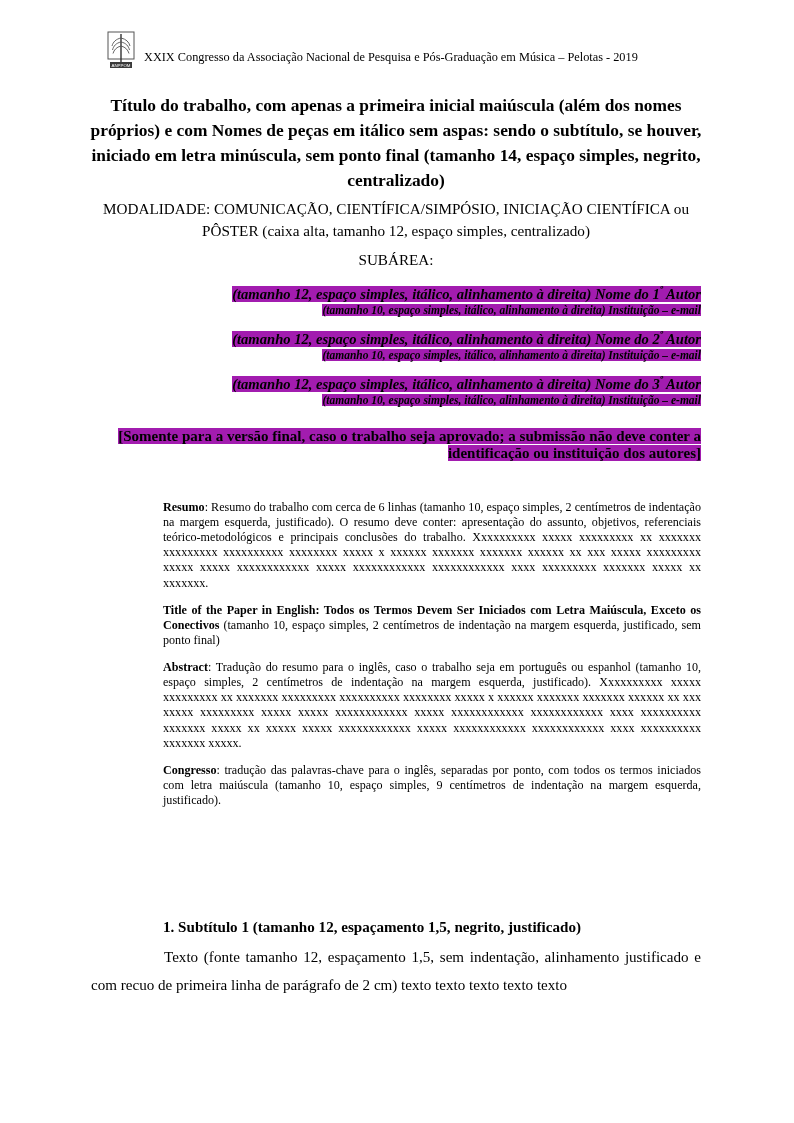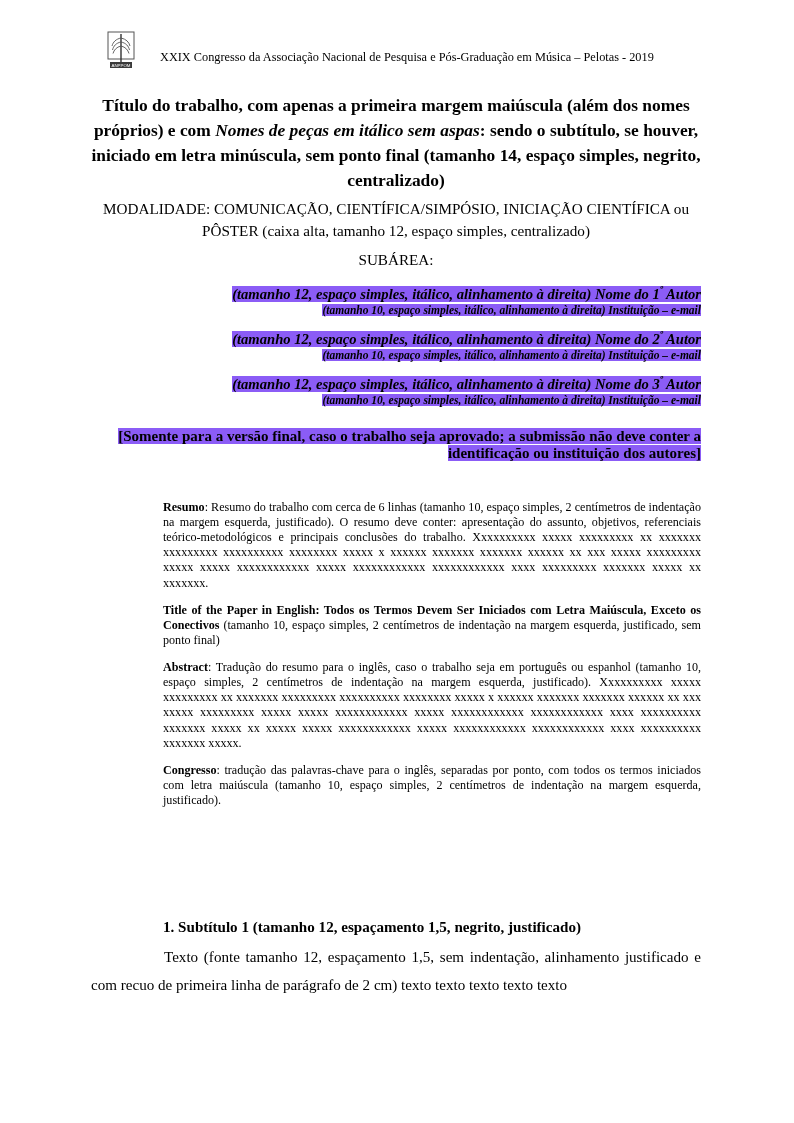--- a/index.html
+++ b/index.html
@@ -39,35 +39,34 @@
     height: 38px;
     flex: 0 0 30px;
     position: relative;
   }
   .logo svg { display: block; }
   .header-text {
     font-size: 12.3px;
     line-height: 1.2;
     white-space: nowrap;
     padding-top: 14px;
-    margin-left: 16px;
   }
 
   
   .title {
     position: absolute;
     left: 86px;
     top: 93px;
     width: 620px;
     text-align: center;
     font-weight: bold;
     font-size: 17.4px;
     line-height: 25px;
   }
-  .title .ital { font-style: italic; }
+  .title .ital { }
 
   
   .modality {
     position: absolute;
     left: 86px;
     top: 198px;
     width: 620px;
     text-align: center;
     font-size: 15.2px;
     line-height: 22px;
@@ -100,21 +99,21 @@
     font-size: 14.6px;
     line-height: 17px;
   }
   .author-line-2 {
     font-style: italic;
     font-weight: bold;
     font-size: 11.5px;
     line-height: 15px;
   }
   .hl {
-    background: #8b5cf6;
+    background: #a21caf;
     box-decoration-break: clone;
     -webkit-box-decoration-break: clone;
   }
   .sup { font-size: 0.72em; vertical-align: super; line-height: 0; }
 
   .final-note {
     position: absolute;
     left: 107px;
     top: 428px;
     width: 594px;
@@ -178,21 +177,21 @@
         <path d="M15 11 C20 12, 22.5 15, 23.5 19" fill="none" stroke="#555" stroke-width="0.9"></path>
         <path d="M15 15 C19.5 16, 22 19, 23 22.5" fill="none" stroke="#555" stroke-width="0.9"></path>
         <rect x="4" y="31" width="22" height="6" fill="#3a3a3a"></rect>
         <text x="15" y="35.9" font-family="'Liberation Sans', sans-serif" font-size="4.4" fill="#ffffff" text-anchor="middle">ANPPOM</text>
       </svg>
     </span>
     <span class="header-text">XXIX Congresso da Associação Nacional de Pesquisa e Pós-Graduação em Música – Pelotas - 2019</span>
   </div>
 
   <div class="title">
-    <span>Título do trabalho, com apenas a primeira margem maiúscula (além dos nomes próprios) e com </span><span class="ital">Nomes de peças em itálico sem aspas</span><span>: sendo o subtítulo, se houver, iniciado em letra minúscula, sem ponto final (tamanho 14, espaço simples, negrito, centralizado)</span>
+    <span>Título do trabalho, com apenas a primeira inicial maiúscula (além dos nomes próprios) e com </span><span class="ital">Nomes de peças em itálico sem aspas</span><span>: sendo o subtítulo, se houver, iniciado em letra minúscula, sem ponto final (tamanho 14, espaço simples, negrito, centralizado)</span>
   </div>
 
   <div class="modality">MODALIDADE: COMUNICAÇÃO, CIENTÍFICA/SIMPÓSIO, INICIAÇÃO CIENTÍFICA ou PÔSTER (caixa alta, tamanho 12, espaço simples, centralizado)</div>
 
   <div class="subarea">SUBÁREA:</div>
 
   <div class="authors">
 
     <div class="author-block">
       <div class="author-line-1"><span class="hl"><span>(tamanho 12, espaço simples, itálico, alinhamento à direita) Nome do 1</span><span class="sup">º</span><span> Autor</span></span></div>
@@ -215,21 +214,21 @@
 
   <div class="abstract-area">
 
     <p class="abs-par"><b>Resumo</b><span>: </span><span>Resumo do trabalho com cerca de 6 linhas (tamanho 10, espaço simples, 2 centímetros de indentação na margem esquerda, justificado). O resumo deve conter: apresentação do assunto, objetivos, referenciais teórico-metodológicos e principais conclusões do trabalho. Xxxxxxxxxx xxxxx xxxxxxxxx xx xxxxxxx xxxxxxxxx xxxxxxxxxx xxxxxxxx xxxxx x xxxxxx xxxxxxx xxxxxxx xxxxxx xx xxx xxxxx xxxxxxxxx xxxxx xxxxx xxxxxxxxxxxx xxxxx xxxxxxxxxxxx xxxxxxxxxxxx xxxx xxxxxxxxx xxxxxxx xxxxx xx xxxxxxx.</span></p>
 
 
     <p class="abs-par"><b>Title of the Paper in English: Todos os Termos Devem Ser Iniciados com Letra Maiúscula, Exceto os Conectivos</b><span> </span><span>(tamanho 10, espaço simples, 2 centímetros de indentação na margem esquerda, justificado, sem ponto final)</span></p>
 
     <p class="abs-par"><b>Abstract</b><span>: </span><span>Tradução do resumo para o inglês, caso o trabalho seja em português ou espanhol (tamanho 10, espaço simples, 2 centímetros de indentação na margem esquerda, justificado). Xxxxxxxxxx xxxxx xxxxxxxxx xx xxxxxxx xxxxxxxxx xxxxxxxxxx xxxxxxxx xxxxx x xxxxxx xxxxxxx xxxxxxx xxxxxx xx xxx xxxxx xxxxxxxxx xxxxx xxxxx xxxxxxxxxxxx xxxxx xxxxxxxxxxxx xxxxxxxxxxxx xxxx xxxxxxxxxx xxxxxxx xxxxx xx xxxxx xxxxx xxxxxxxxxxxx xxxxx xxxxxxxxxxxx xxxxxxxxxxxx xxxx xxxxxxxxxx xxxxxxx xxxxx.</span></p>
 
-    <p class="abs-par"><b>Congresso</b><span>: </span><span>tradução das palavras-chave para o inglês, separadas por ponto, com todos os termos iniciados com letra maiúscula (tamanho 10, espaço simples, 2 centímetros de indentação na margem esquerda, justificado).</span></p>
+    <p class="abs-par"><b>Congresso</b><span>: </span><span>tradução das palavras-chave para o inglês, separadas por ponto, com todos os termos iniciados com letra maiúscula (tamanho 10, espaço simples, 9 centímetros de indentação na margem esquerda, justificado).</span></p>
 
   </div>
 
   <div class="section-heading">1. Subtítulo 1 (tamanho 12, espaçamento 1,5, negrito, justificado)</div>
 
   <div class="body-par">Texto (fonte tamanho 12, espaçamento 1,5, sem indentação, alinhamento justificado e com recuo de primeira linha de parágrafo de 2 cm) texto texto texto texto texto</div>
 
 </div>
 
 </body></html>

